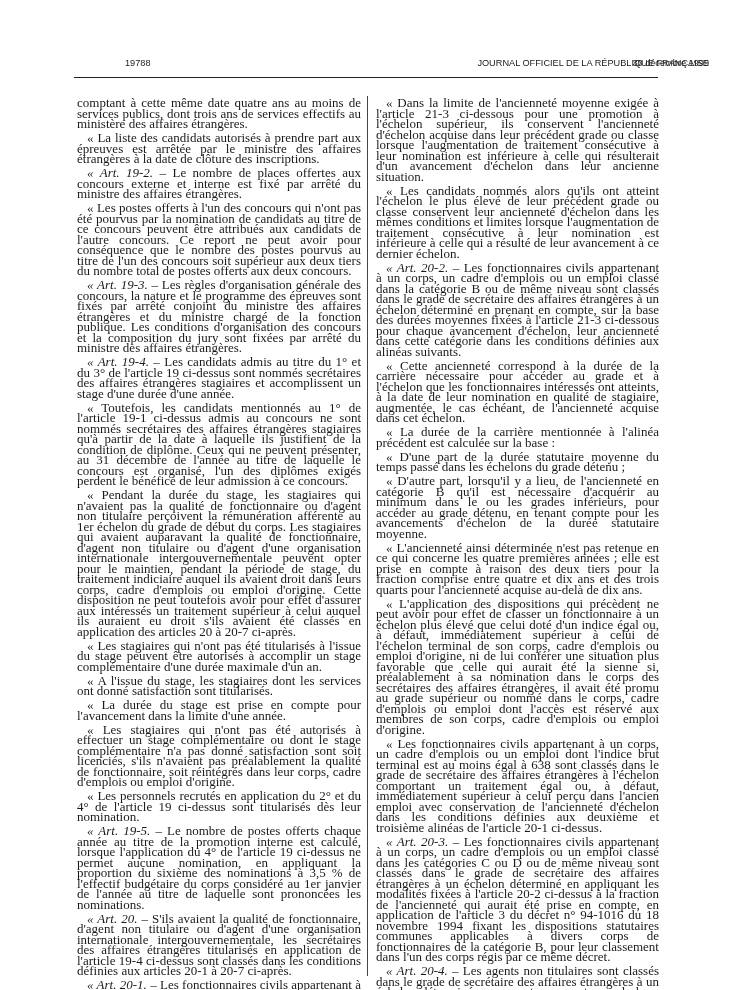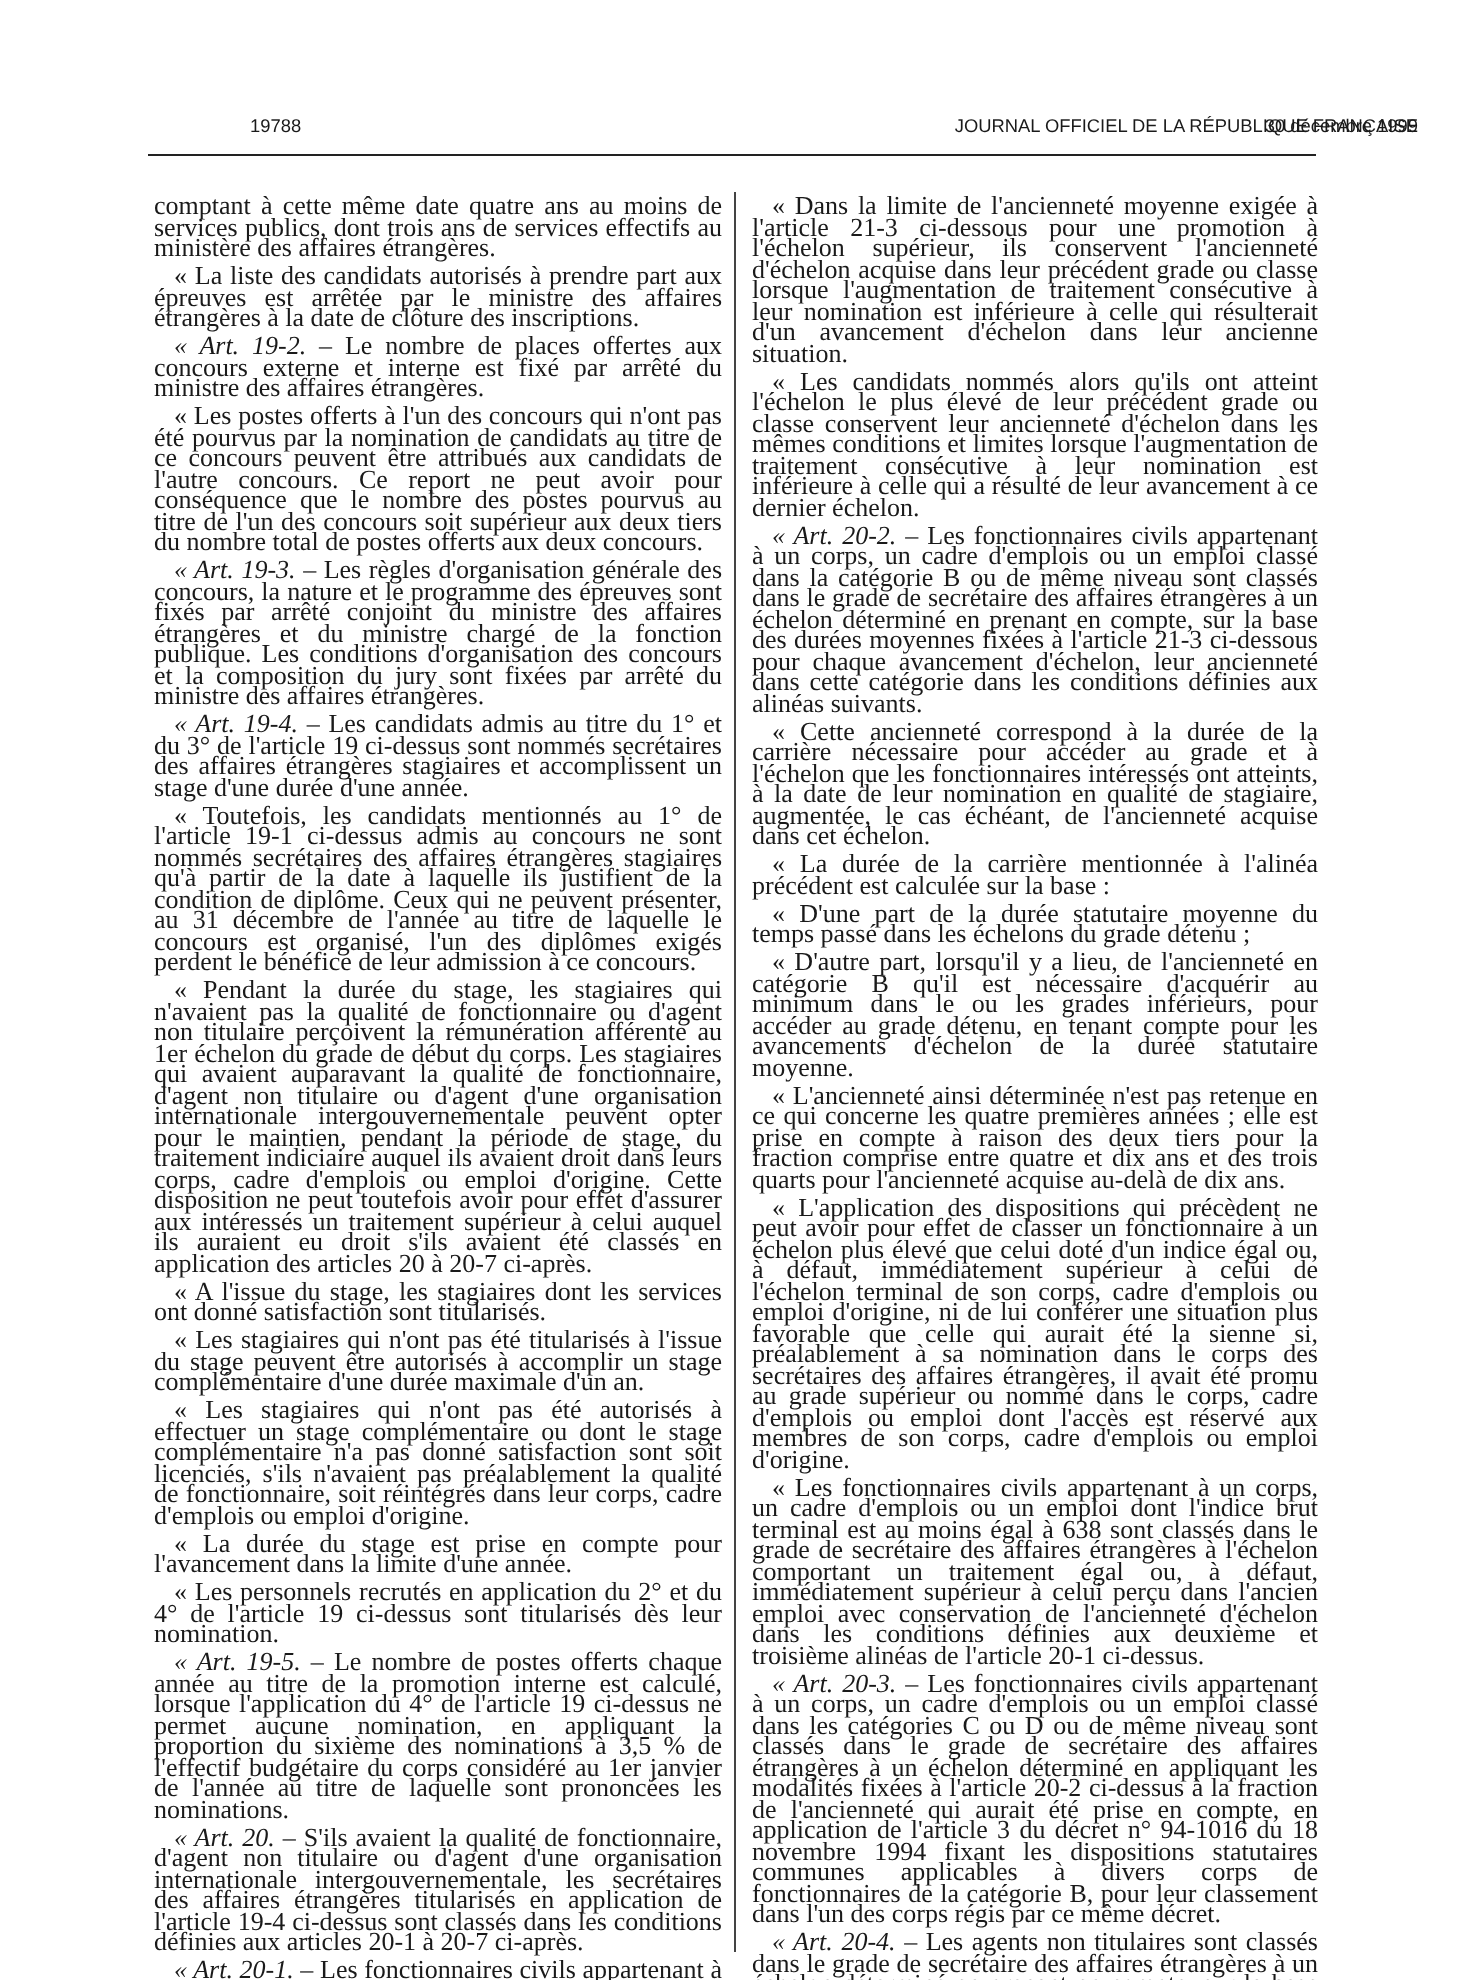--- a/index.html
+++ b/index.html
@@ -30,24 +30,24 @@
 
 <div class="col left" id="col-left">
     <p class="cont"><span>comptant à cette même date quatre ans au moins de services publics, dont trois ans de services effectifs au ministère des affaires étrangères.</span></p>
     <p><span>« La liste des candidats autorisés à prendre part aux épreuves est arrêtée par le ministre des affaires étrangères à la date de clôture des inscriptions.</span></p>
     <p class="gap"><span class="art">« Art. 19-2.</span><span> – Le nombre de places offertes aux concours externe et interne est fixé par arrêté du ministre des affaires étrangères.</span></p>
     <p><span>« Les postes offerts à l'un des concours qui n'ont pas été pourvus par la nomination de candidats au titre de ce concours peuvent être attribués aux candidats de l'autre concours. Ce report ne peut avoir pour conséquence que le nombre des postes pourvus au titre de l'un des concours soit supérieur aux deux tiers du nombre total de postes offerts aux deux concours.</span></p>
     <p class="gap"><span class="art">« Art. 19-3.</span><span> – Les règles d'organisation générale des concours, la nature et le programme des épreuves sont fixés par arrêté conjoint du ministre des affaires étrangères et du ministre chargé de la fonction publique. Les conditions d'organisation des concours et la composition du jury sont fixées par arrêté du ministre des affaires étrangères.</span></p>
     <p class="gap"><span class="art">« Art. 19-4.</span><span> – Les candidats admis au titre du 1° et du 3° de l'article 19 ci-dessus sont nommés secrétaires des affaires étrangères stagiaires et accomplissent un stage d'une durée d'une année.</span></p>
     <p><span>« Toutefois, les candidats mentionnés au 1° de l'article 19-1 ci-dessus admis au concours ne sont nommés secrétaires des affaires étrangères stagiaires qu'à partir de la date à laquelle ils justifient de la condition de diplôme. Ceux qui ne peuvent présenter, au 31 décembre de l'année au titre de laquelle le concours est organisé, l'un des diplômes exigés perdent le bénéfice de leur admission à ce concours.</span></p>
     <p><span>« Pendant la durée du stage, les stagiaires qui n'avaient pas la qualité de fonctionnaire ou d'agent non titulaire perçoivent la rémunération afférente au 1er échelon du grade de début du corps. Les stagiaires qui avaient auparavant la qualité de fonctionnaire, d'agent non titulaire ou d'agent d'une organisation internationale intergouvernementale peuvent opter pour le maintien, pendant la période de stage, du traitement indiciaire auquel ils avaient droit dans leurs corps, cadre d'emplois ou emploi d'origine. Cette disposition ne peut toutefois avoir pour effet d'assurer aux intéressés un traitement supérieur à celui auquel ils auraient eu droit s'ils avaient été classés en application des articles 20 à 20-7 ci-après.</span></p>
+    <p><span>« Les stagiaires qui n'ont pas été titularisés à l'issue du stage peuvent être autorisés à accomplir un stage complémentaire d'une durée maximale d'un an.</span></p>
     <p><span>« A l'issue du stage, les stagiaires dont les services ont donné satisfaction sont titularisés.</span></p>
-    <p><span>« Les stagiaires qui n'ont pas été titularisés à l'issue du stage peuvent être autorisés à accomplir un stage complémentaire d'une durée maximale d'un an.</span></p>
+    <p><span>« La durée du stage est prise en compte pour l'avancement dans la limite d'une année.</span></p>
     <p><span>« Les stagiaires qui n'ont pas été autorisés à effectuer un stage complémentaire ou dont le stage complémentaire n'a pas donné satisfaction sont soit licenciés, s'ils n'avaient pas préalablement la qualité de fonctionnaire, soit réintégrés dans leur corps, cadre d'emplois ou emploi d'origine.</span></p>
-    <p><span>« La durée du stage est prise en compte pour l'avancement dans la limite d'une année.</span></p>
     <p><span>« Les personnels recrutés en application du 2° et du 4° de l'article 19 ci-dessus sont titularisés dès leur nomination.</span></p>
     <p class="gap"><span class="art">« Art. 19-5.</span><span> – Le nombre de postes offerts chaque année au titre de la promotion interne est calculé, lorsque l'application du 4° de l'article 19 ci-dessus ne permet aucune nomination, en appliquant la proportion du sixième des nominations à 3,5 % de l'effectif budgétaire du corps considéré au 1er janvier de l'année au titre de laquelle sont prononcées les nominations.</span></p>
     <p class="gap"><span class="art">« Art. 20.</span><span> – S'ils avaient la qualité de fonctionnaire, d'agent non titulaire ou d'agent d'une organisation internationale intergouvernementale, les secrétaires des affaires étrangères titularisés en application de l'article 19-4 ci-dessus sont classés dans les conditions définies aux articles 20-1 à 20-7 ci-après.</span></p>
     <p class="gap"><span class="art">« Art. 20-1.</span><span> – Les fonctionnaires civils appartenant à un corps, un cadre d'emplois ou un emploi classé dans la catégorie A ou de même niveau sont classés dans le grade de secrétaire des affaires étrangères à l'échelon comportant un indice égal ou, à défaut, immédiatement supérieur à celui qu'ils détenaient dans leur grade d'origine.</span></p>
   </div>
 <div class="divider"></div>
 <div class="col right" id="col-right">
     <p><span>« Dans la limite de l'ancienneté moyenne exigée à l'article 21-3 ci-dessous pour une promotion à l'échelon supérieur, ils conservent l'ancienneté d'échelon acquise dans leur précédent grade ou classe lorsque l'augmentation de traitement consécutive à leur nomination est inférieure à celle qui résulterait d'un avancement d'échelon dans leur ancienne situation.</span></p>
     <p><span>« Les candidats nommés alors qu'ils ont atteint l'échelon le plus élevé de leur précédent grade ou classe conservent leur ancienneté d'échelon dans les mêmes conditions et limites lorsque l'augmentation de traitement consécutive à leur nomination est inférieure à celle qui a résulté de leur avancement à ce dernier échelon.</span></p>
     <p class="gap"><span class="art">« Art. 20-2.</span><span> – Les fonctionnaires civils appartenant à un corps, un cadre d'emplois ou un emploi classé dans la catégorie B ou de même niveau sont classés dans le grade de secrétaire des affaires étrangères à un échelon déterminé en prenant en compte, sur la base des durées moyennes fixées à l'article 21-3 ci-dessous pour chaque avancement d'échelon, leur ancienneté dans cette catégorie dans les conditions définies aux alinéas suivants.</span></p>

